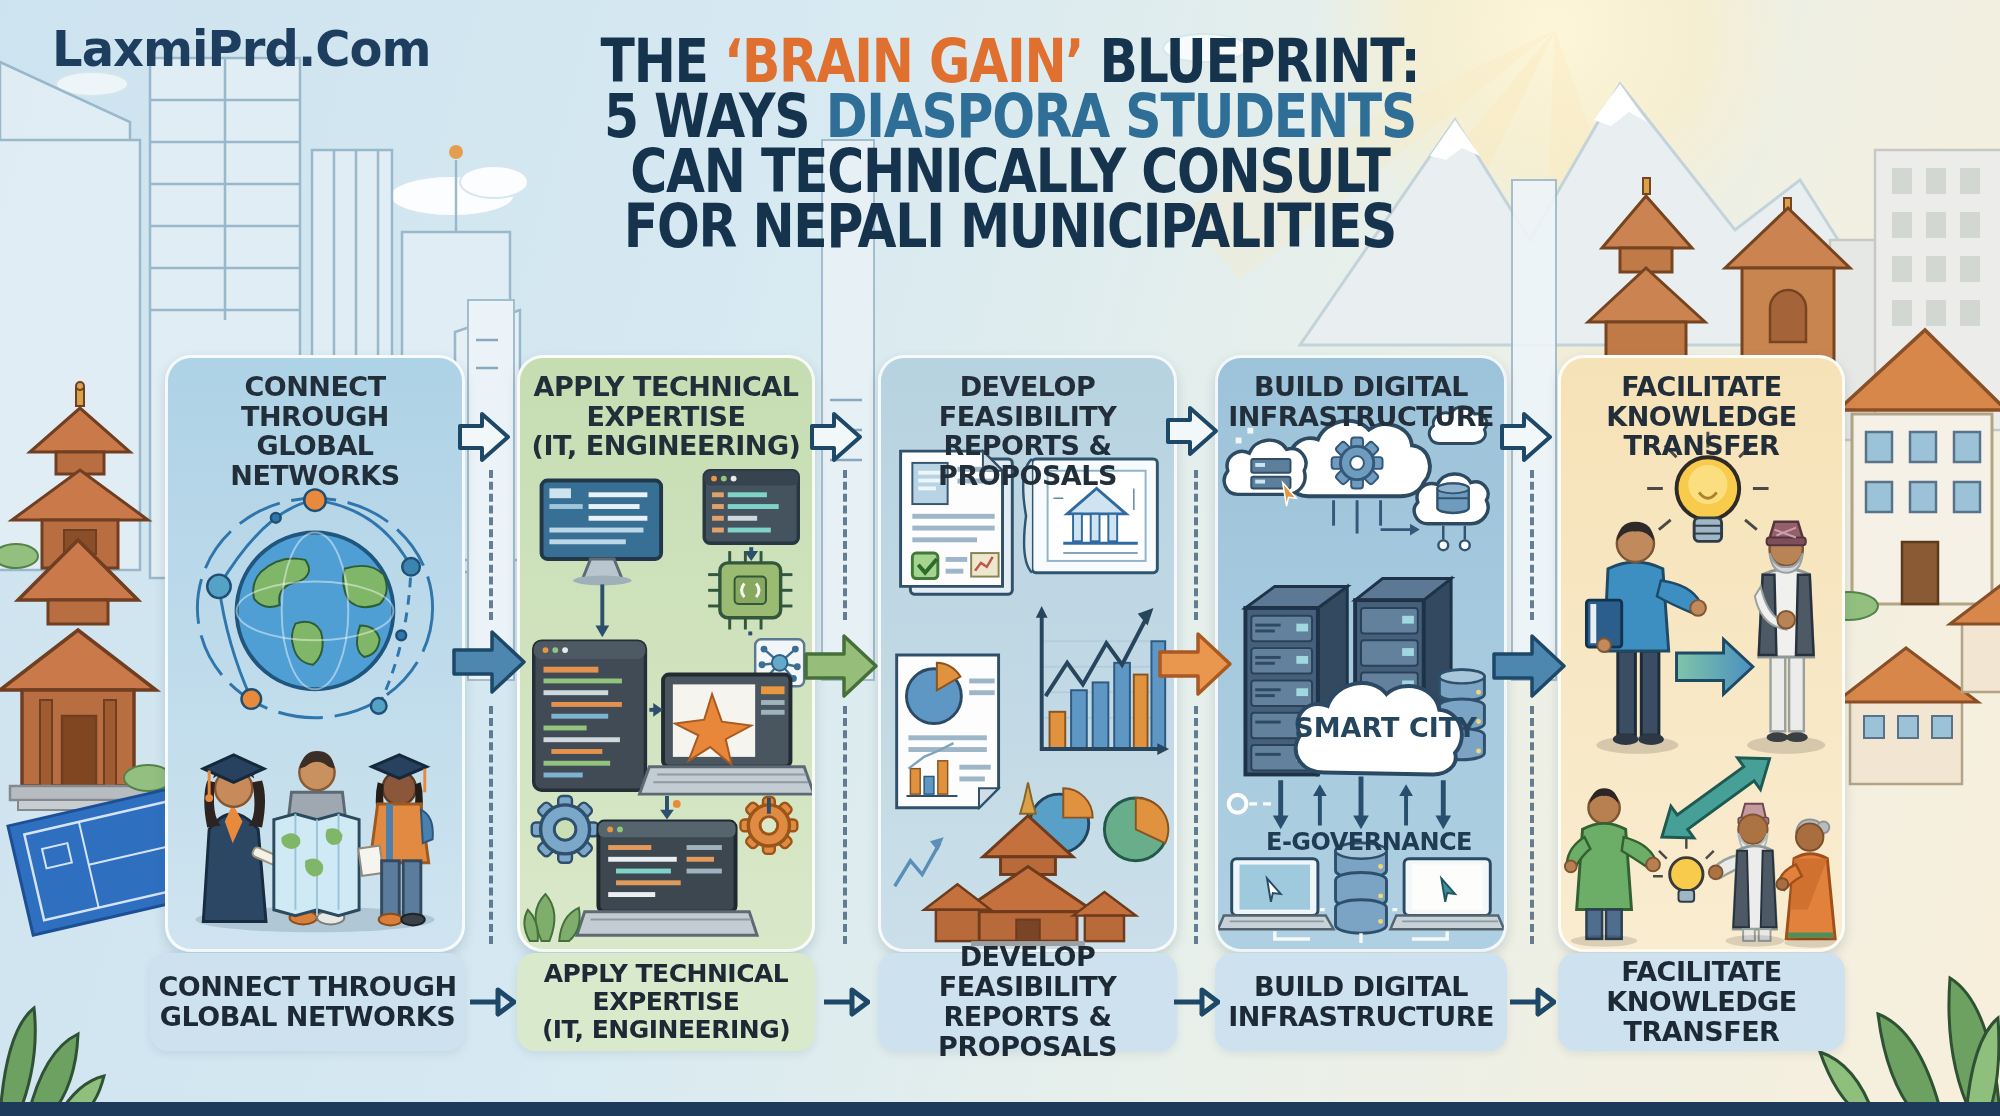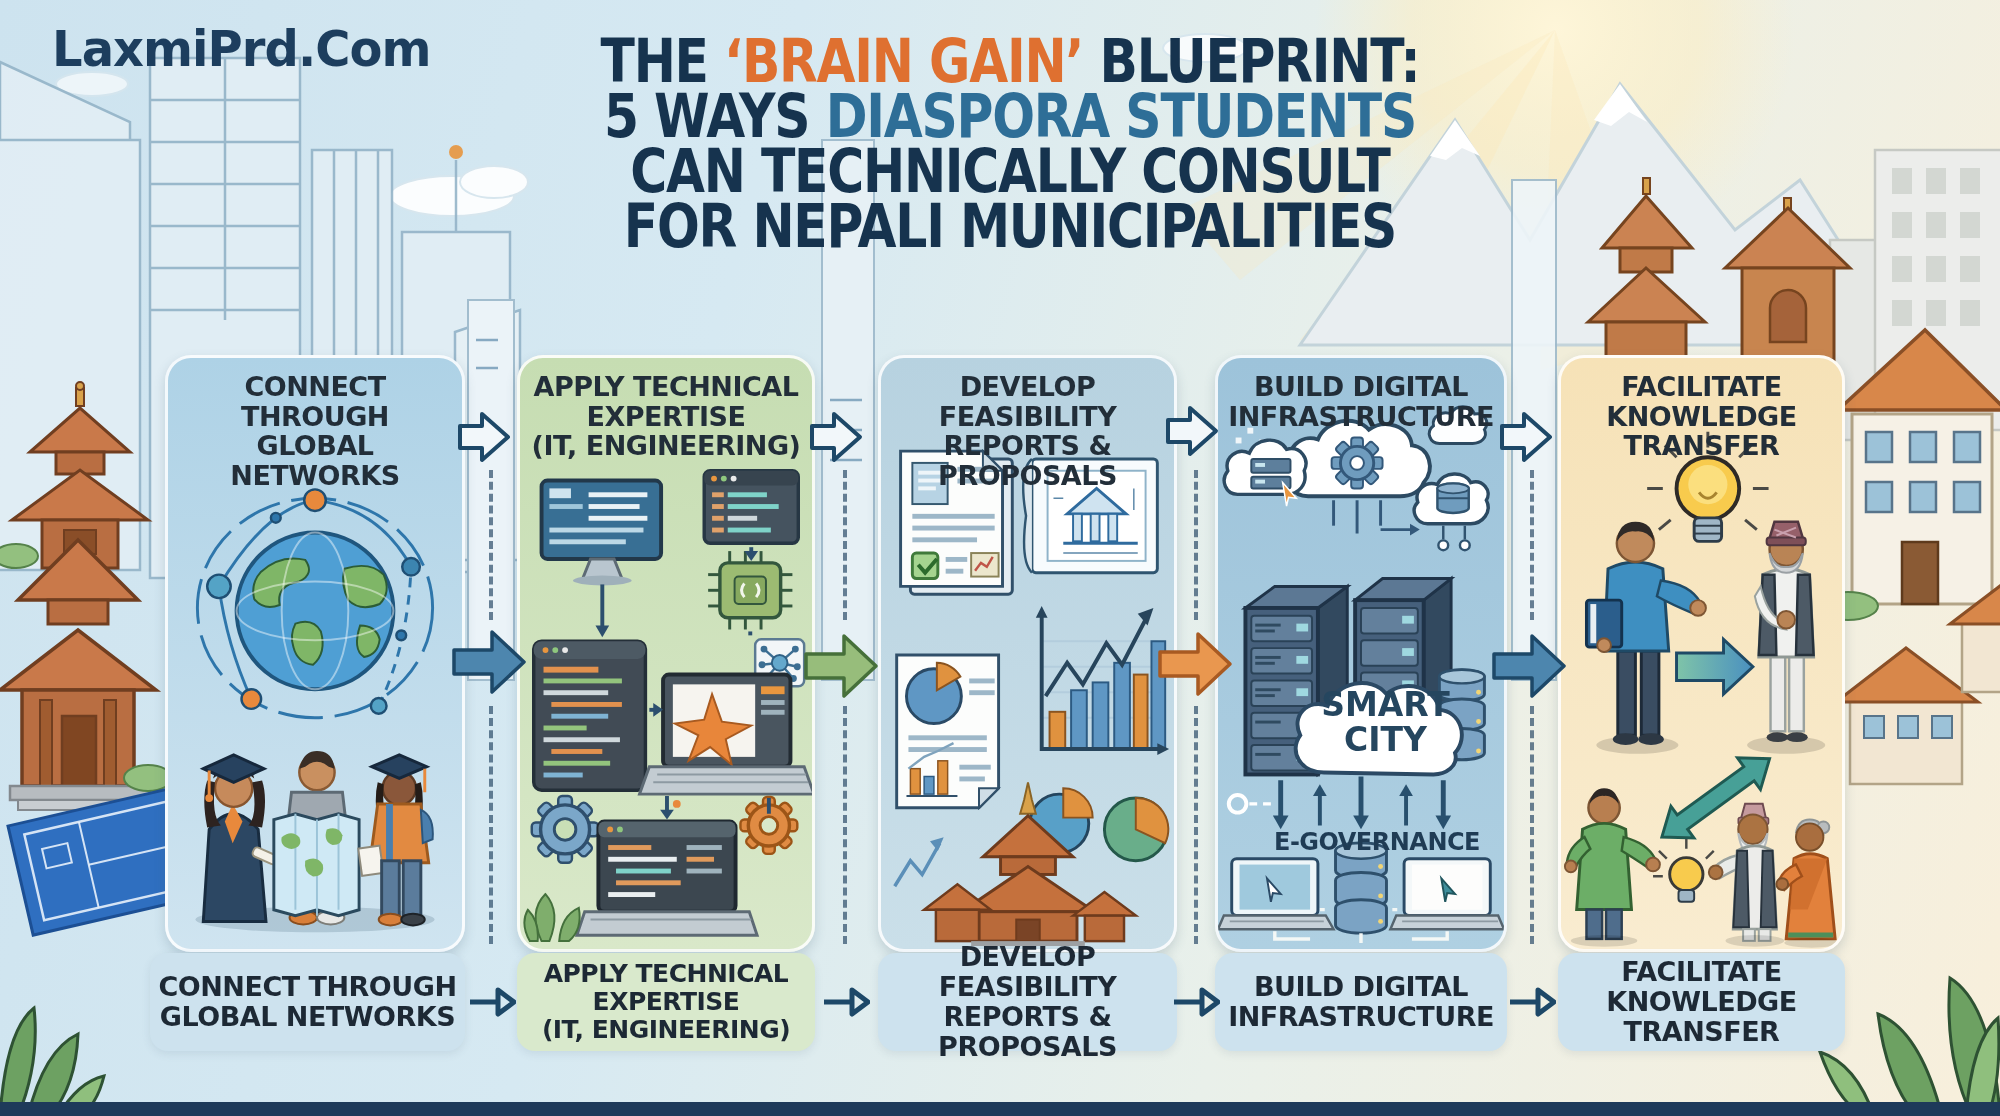--- a/index.html
+++ b/index.html
@@ -23,22 +23,22 @@
     box-shadow:0 5px 12px rgba(60,90,110,.20);overflow:hidden;}
   #panel-1{left:165px;width:300px;background:linear-gradient(180deg,#aed2e6,#cfe4f0);}
   #panel-2{left:517px;width:298px;background:linear-gradient(180deg,#c6ddb2,#d9e8c9);}
   #panel-3{left:878px;width:299px;background:linear-gradient(180deg,#b7d2e0,#cadfe9);}
   #panel-4{left:1215px;width:292px;background:linear-gradient(180deg,#9dc3da,#afd0e2);}
   #panel-5{left:1558px;width:287px;background:linear-gradient(180deg,#f6e2b7,#f9ecd0);}
   .panel-header{position:absolute;top:14px;left:0;width:100%;text-align:center;z-index:2;
     font-weight:700;font-size:27px;line-height:1.1;color:#222e39;letter-spacing:-.5px;}
   .art{position:absolute;left:0;top:0;width:100%;height:100%;}
   .panel-label{position:absolute;z-index:3;text-align:center;font-weight:700;color:#25465f;}
-  #smart-city-label{left:75px;top:330px;width:185px;font-size:33px;line-height:1.05;}
-  #e-gov-label{left:16px;top:470px;width:100%;font-size:24px;color:#1f3c55;letter-spacing:-.5px;}
+  #smart-city-label{left:75px;top:356px;width:185px;font-size:27px;line-height:1.05;}
+  #e-gov-label{left:8px;top:470px;width:100%;font-size:24px;color:#1f3c55;letter-spacing:-.5px;}
   
   .bbox{position:absolute;top:953px;height:98px;border-radius:18px;z-index:2;
     display:flex;flex-direction:column;align-items:center;justify-content:center;
     font-weight:700;font-size:27px;line-height:1.12;color:#1d2935;text-align:center;
     letter-spacing:-.5px;box-shadow:0 3px 8px rgba(70,100,120,.12);}
   #bbox-1{left:150px;width:315px;background:#cde2ee;}
   #bbox-2{left:517px;width:298px;background:#d9e9cc;font-size:25px;}
   #bbox-3{left:878px;width:299px;background:#cde2ee;}
   #bbox-4{left:1215px;width:292px;background:#cde2ee;}
   #bbox-5{left:1558px;width:287px;background:#cde2ee;}

